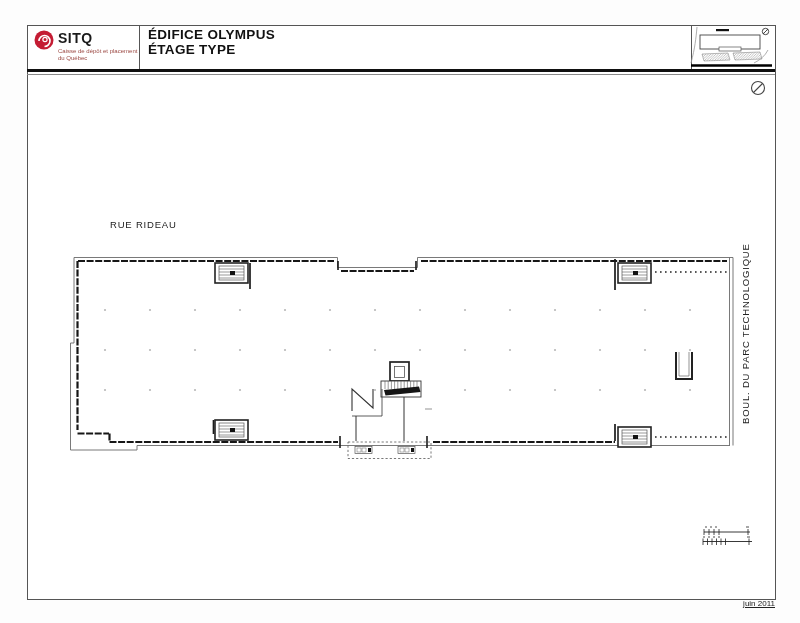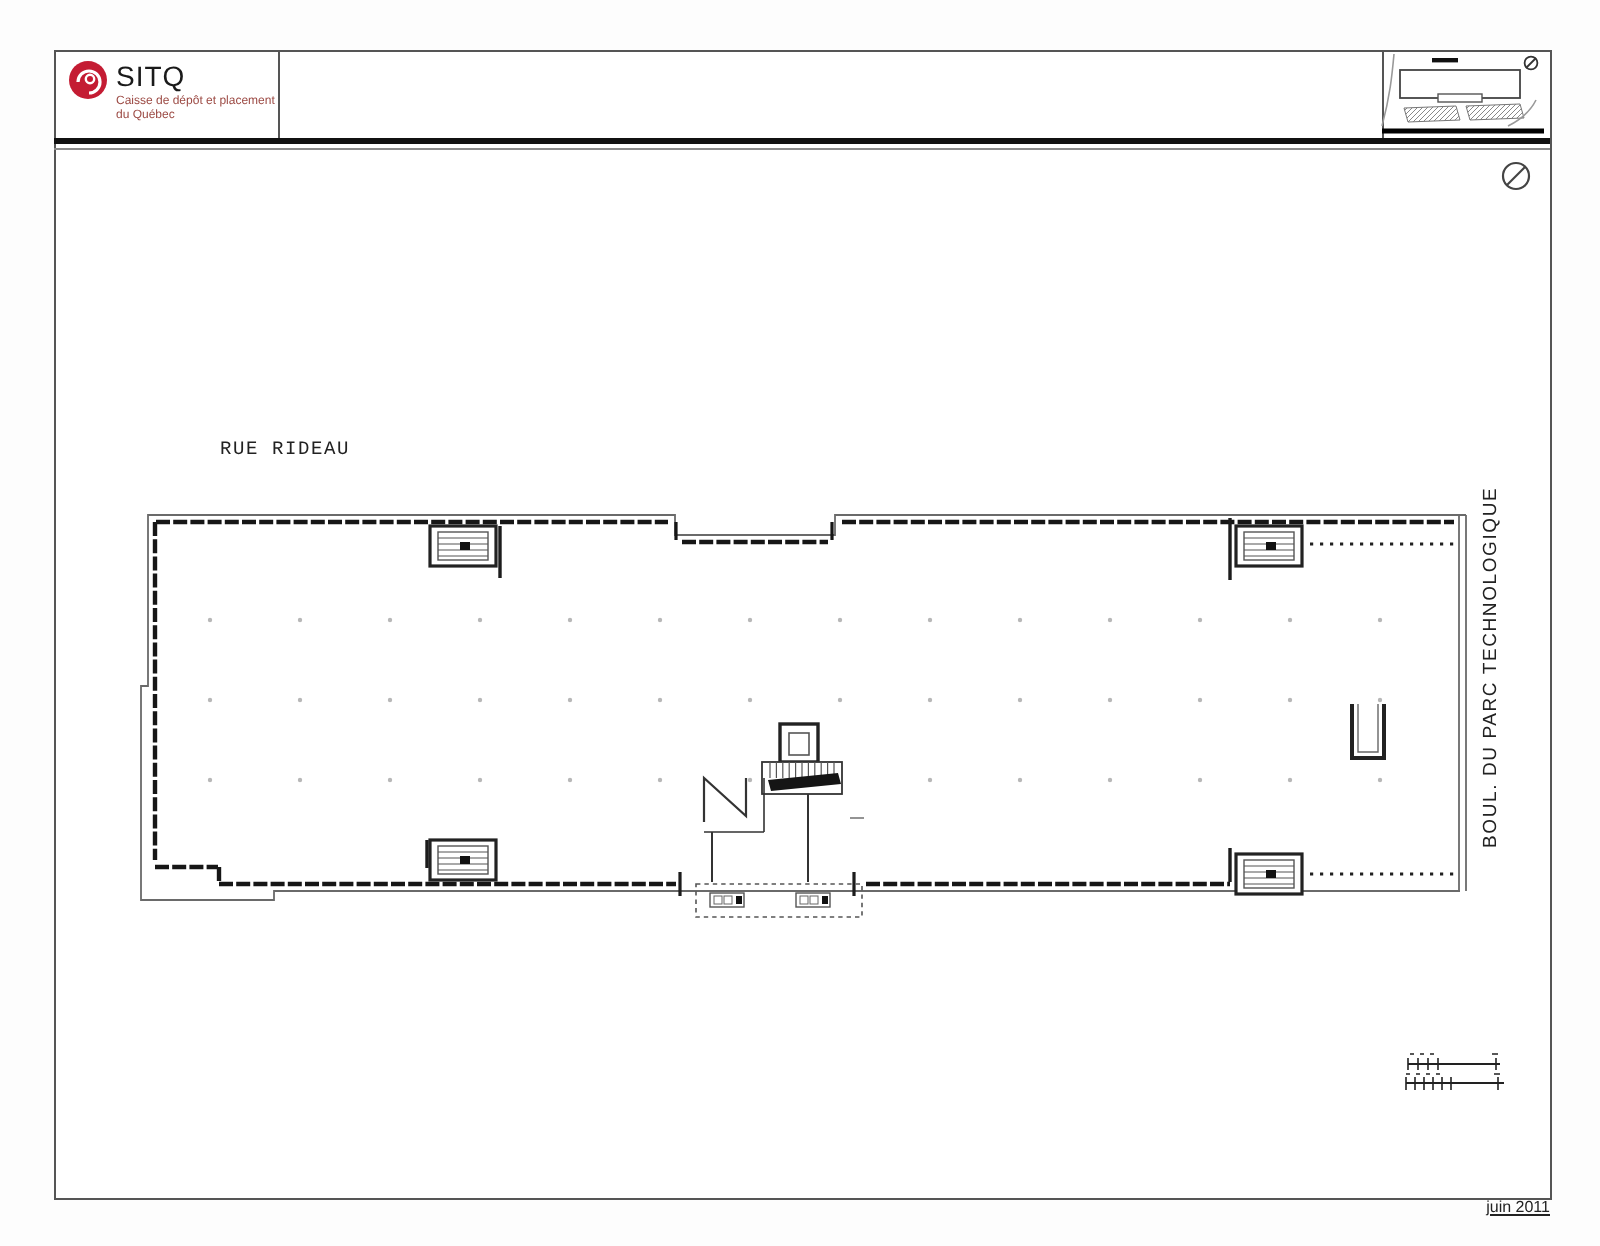--- a/index.html
+++ b/index.html
@@ -19,34 +19,34 @@
     background:#ffffff;border:1px solid #555;
   }
   
   .hdr-divider-1{position:absolute;left:139px;top:25px;width:1px;height:45px;background:#555;}
   .hdr-divider-2{position:absolute;left:691px;top:25px;width:1px;height:45px;background:#555;}
   .hdr-rule{position:absolute;left:27px;top:69px;width:748px;height:3px;background:#111;}
   .hdr-rule-thin{position:absolute;left:27px;top:74px;width:748px;height:1px;background:#8a8a8a;}
 
   .brand-name{
     position:absolute;left:58px;top:30px;
-    font-size:14px;font-weight:normal;color:#1a1a1a;letter-spacing:0.5px;
+    font-size:14px;font-weight:bold;color:#1a1a1a;letter-spacing:0.5px;
   }
   .brand-sub{
     position:absolute;left:58px;top:48px;
     font-size:6px;line-height:7px;color:#9c4a44;
   }
   .sheet-title{
     position:absolute;left:148px;top:27px;
     font-size:13.5px;font-weight:bold;color:#111;letter-spacing:0.3px;line-height:15px;
   }
   
   .street-top{
     position:absolute;left:110px;top:219px;
-    font-size:9.5px;color:#222;letter-spacing:0.8px;font-family:Liberation Mono, monospace;
+    font-size:9.5px;color:#222;letter-spacing:0.8px;
   }
   .street-right{
     position:absolute;left:740px;top:254px;height:170px;width:14px;
     font-size:9.5px;color:#222;letter-spacing:0.8px;
     writing-mode:vertical-rl;transform:rotate(180deg);
     white-space:nowrap;
   }
   .date-label{
     position:absolute;left:690px;top:599px;width:85px;
     font-size:8px;color:#222;text-align:right;text-decoration:underline;
@@ -63,20 +63,24 @@
   <div class="hdr-divider-2"></div>
   <div class="hdr-rule"></div>
   <div class="hdr-rule-thin"></div>
 
   <div class="brand-name">SITQ</div>
   <div class="brand-sub">
     <div>Caisse de dépôt et placement</div>
     <div>du Québec</div>
   </div>
 
+  <div class="sheet-title">
+    <div>ÉDIFICE OLYMPUS</div>
+    <div>ÉTAGE TYPE</div>
+  </div>
 
   <svg class="overlay" viewBox="0 0 800 623">
     <defs>
       <pattern id="dots" x="95" y="303" width="45" height="40" patternUnits="userSpaceOnUse">
         <circle cx="10" cy="7" r="1.1" fill="#b8b8b8"></circle>
       </pattern>
       <pattern id="hatchp" width="2.5" height="2.5" patternUnits="userSpaceOnUse">
         <path d="M0,2.5 L2.5,0" stroke="#888" stroke-width="0.5"></path>
       </pattern>
       <g id="stairsym">

